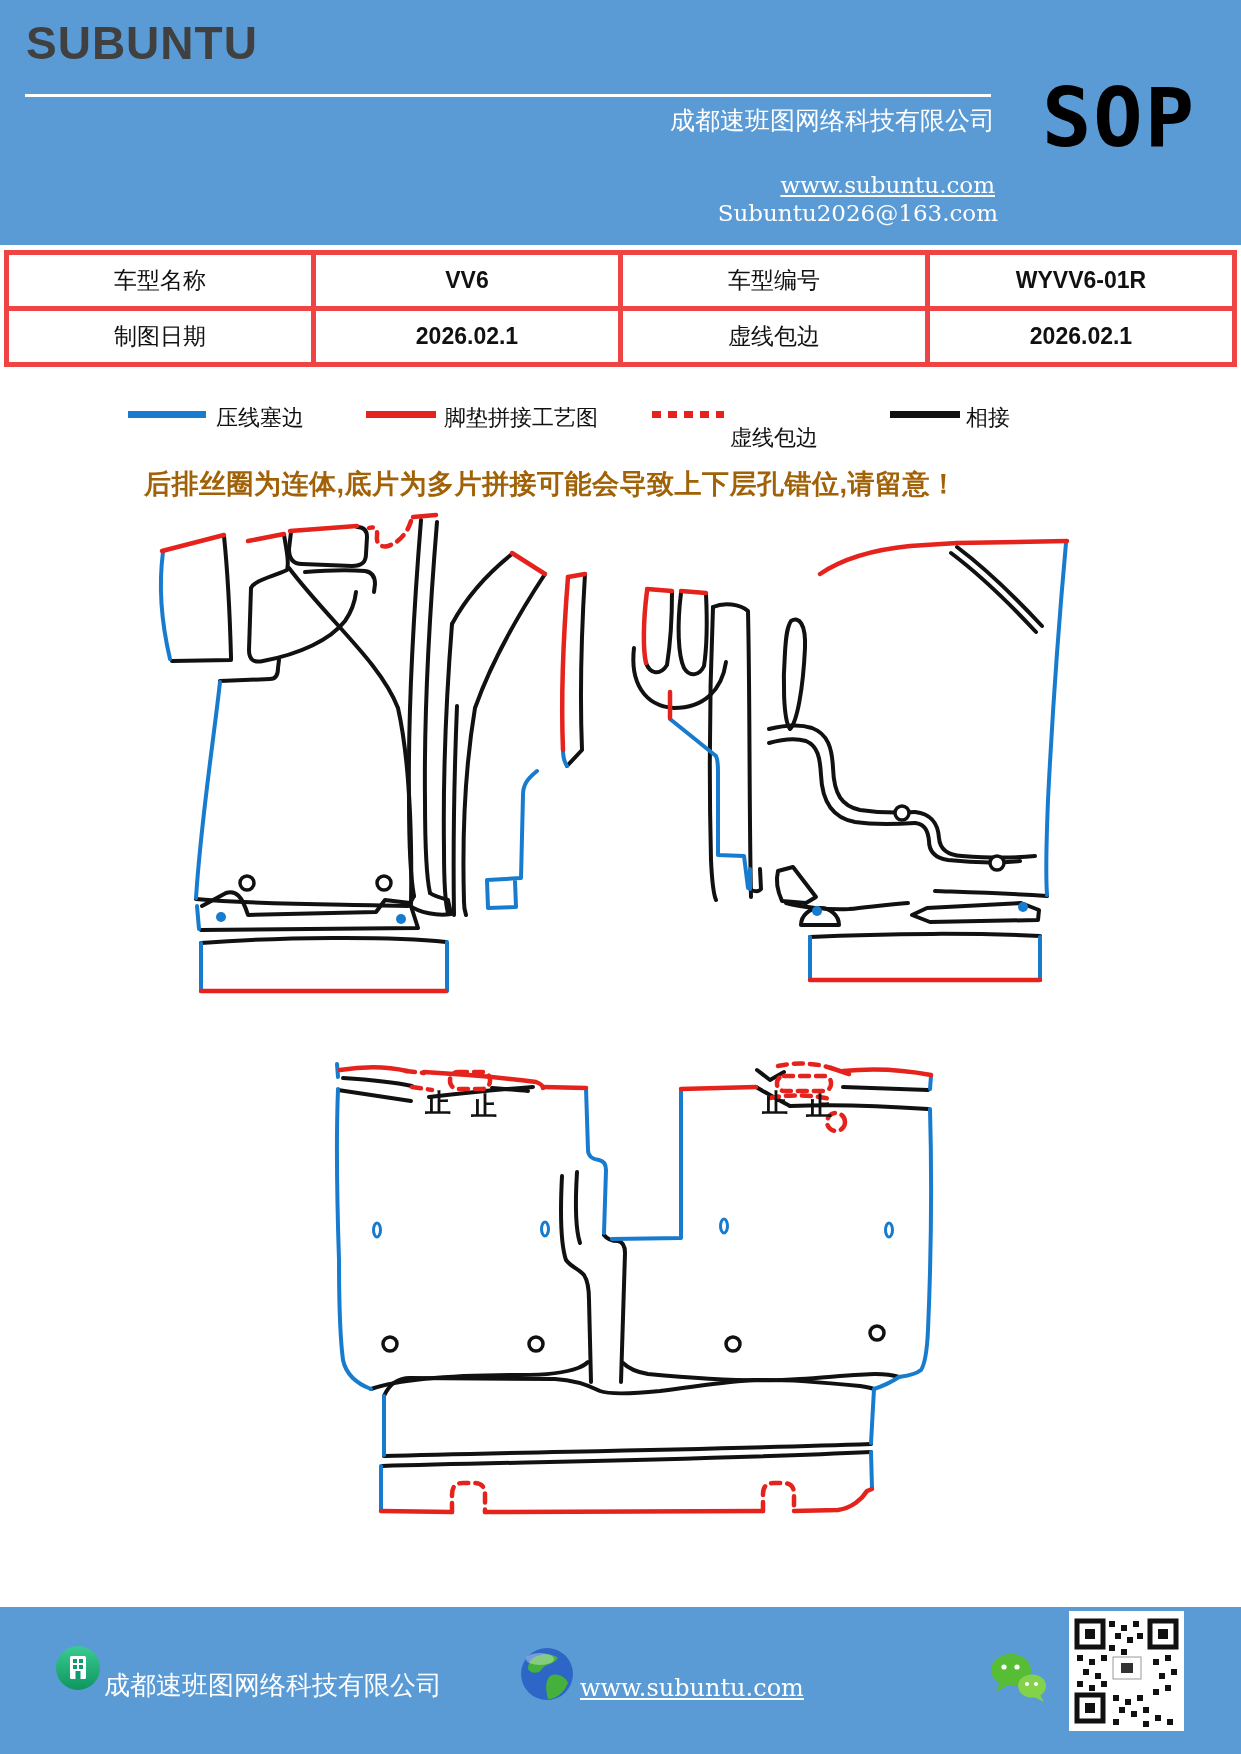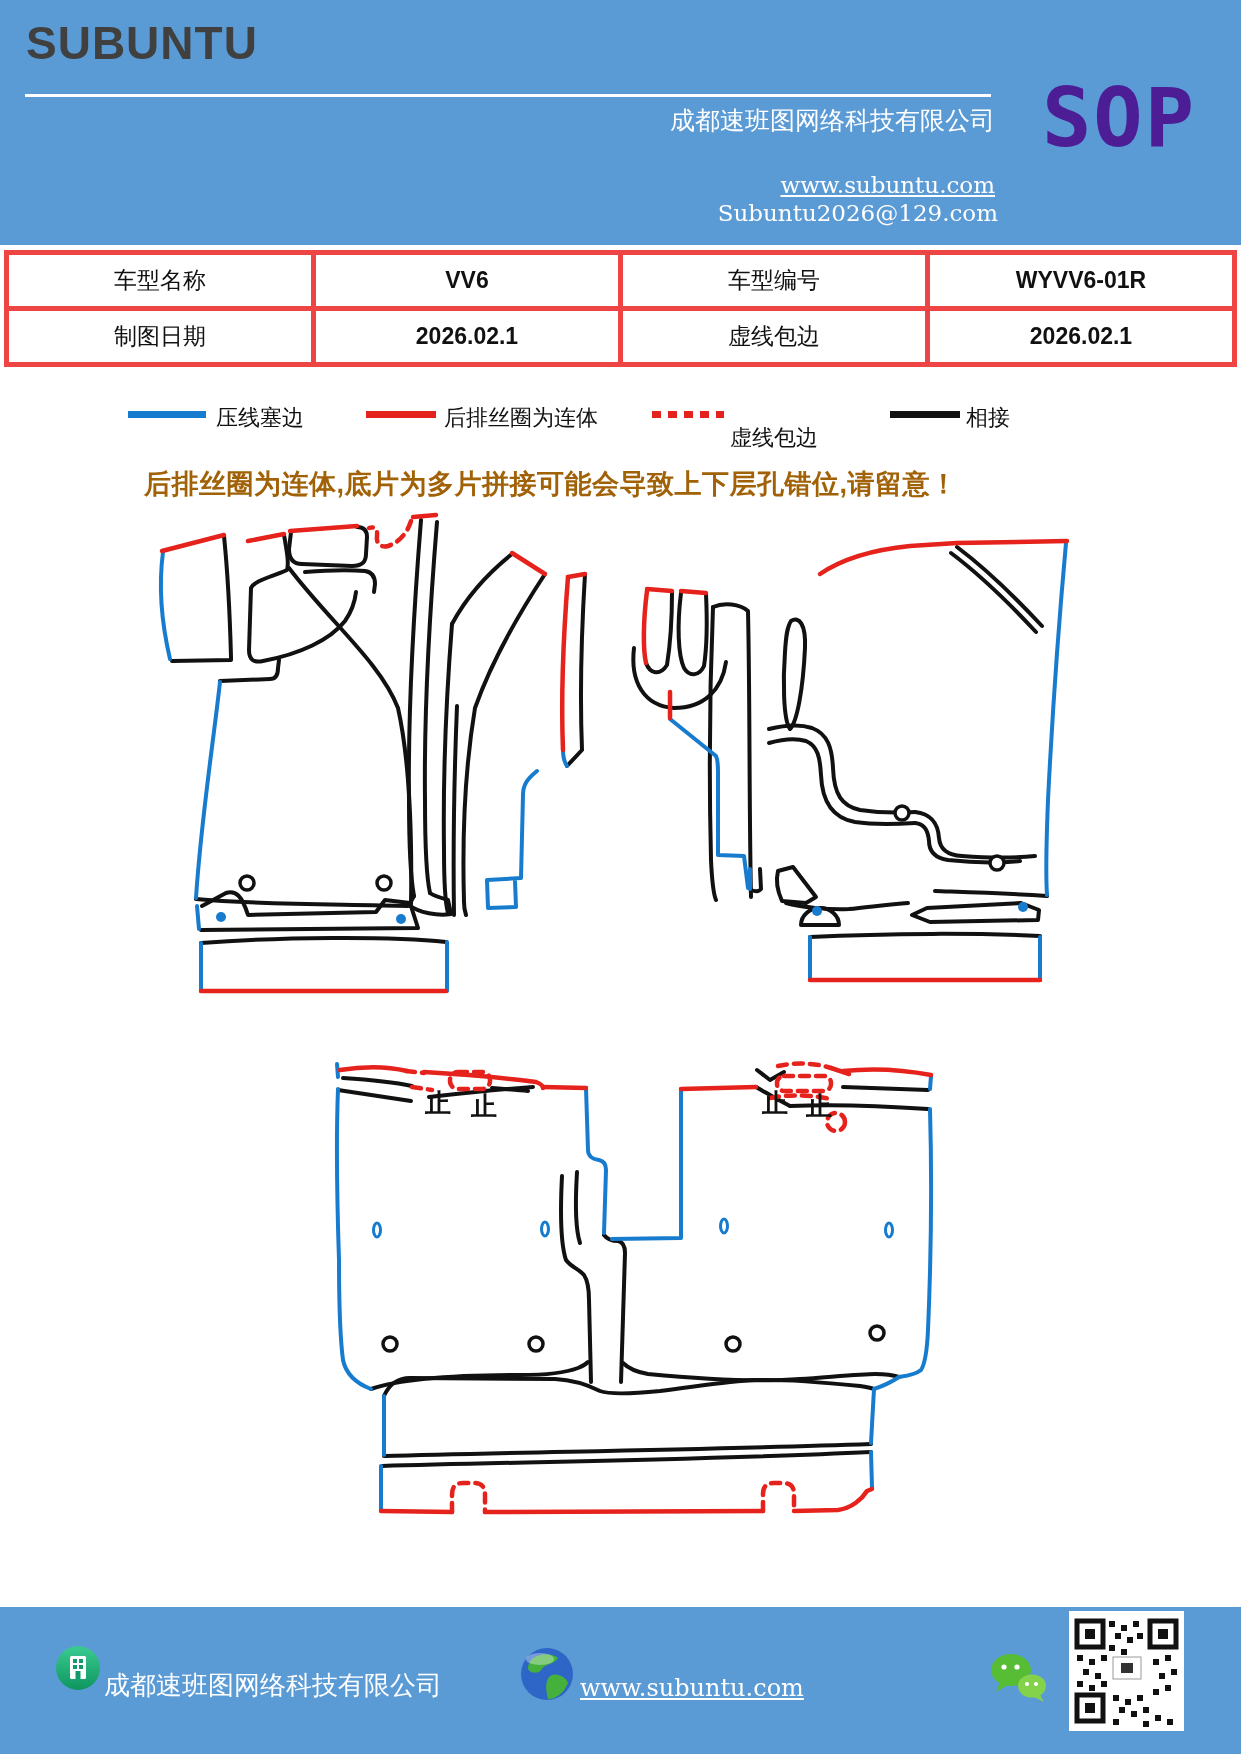--- a/index.html
+++ b/index.html
@@ -11,21 +11,21 @@
         letter-spacing:1px;font-family:"Liberation Sans",sans-serif;}
   .hdr-line{position:absolute;left:25px;top:94px;width:966px;height:3px;background:#fff;}
   .doc-title{position:absolute;left:28px;top:148px;color:#fff;font-size:35px;
         font-family:"DejaVu Serif","Liberation Serif",serif;}
   .hdr-company{position:absolute;left:630px;top:104px;width:365px;text-align:right;color:#fff;
         font-size:25px;font-family:"DejaVu Serif","Liberation Serif",serif;}
   .hdr-web{position:absolute;left:620px;top:172px;width:375px;text-align:right;color:#fff;
         font-size:23px;text-decoration:underline;font-family:"DejaVu Serif","Liberation Serif",serif;}
   .hdr-mail{position:absolute;left:620px;top:200px;width:378px;text-align:right;color:#fff;
         font-size:23px;font-family:"DejaVu Serif","Liberation Serif",serif;}
-  .sop{position:absolute;left:1042px;top:70px;color:#4c1d95;font-size:82px;font-weight:800;
+  .sop{position:absolute;left:1042px;top:70px;color:#000000;font-size:82px;font-weight:800;
         letter-spacing:2px;font-family:"DejaVu Sans Mono","Liberation Mono",monospace;}
   
   .itab{position:absolute;left:4px;top:250px;width:1233px;height:117px;border-collapse:collapse;}
   .itab td{border:5px solid #ef4444;width:25%;text-align:center;font-size:23px;color:#111;}
   .itab .lab{font-family:"DejaVu Serif","Liberation Serif",serif;}
   .itab .val{font-family:"Liberation Sans",sans-serif;font-weight:bold;}
   
   .lg-line{position:absolute;height:7px;top:411px;}
   .lg-blue{left:128px;width:78px;background:#177CCE;}
   .lg-red{left:366px;width:70px;background:#E5231C;}
@@ -59,21 +59,21 @@
 </head>
 <body>
 
 <div class="page">
 
   <div class="hdr">
     <div class="logo">SUBUNTU</div>
     <div class="hdr-line"></div>
     <div class="hdr-company">成都速班图网络科技有限公司</div>
     <div class="hdr-web">www.subuntu.com</div>
-    <div class="hdr-mail">Subuntu2026@129.com</div>
+    <div class="hdr-mail">Subuntu2026@163.com</div>
     <div class="sop">SOP</div>
   </div>
 
   <table class="itab">
     <tbody>
         <tr>
       <td class="lab">车型名称</td>
       <td class="val">VV6</td>
       <td class="lab">车型编号</td>
       <td class="val">WYVV6-01R</td>
@@ -83,21 +83,21 @@
       <td class="val">2026.02.1</td>
       <td class="lab">虚线包边</td>
       <td class="val">2026.02.1</td>
     </tr>
   </tbody>
     </table>
 
   <div class="lg-line lg-blue"></div>
   <div class="lg-lab lb0">压线塞边</div>
   <div class="lg-line lg-red"></div>
-  <div class="lg-lab lb1">后排丝圈为连体</div>
+  <div class="lg-lab lb1">脚垫拼接工艺图</div>
   <div class="lg-line lg-dash"></div>
   <div class="lg-lab lb2">虚线包边</div>
   <div class="lg-line lg-black"></div>
   <div class="lg-lab lb3">相接</div>
 
   <div class="warn">后排丝圈为连体,底片为多片拼接可能会导致上下层孔错位,请留意！</div>
 
   <svg class="diagram" width="1241" height="1754" viewBox="0 0 1241 1754">
 
     <g>

